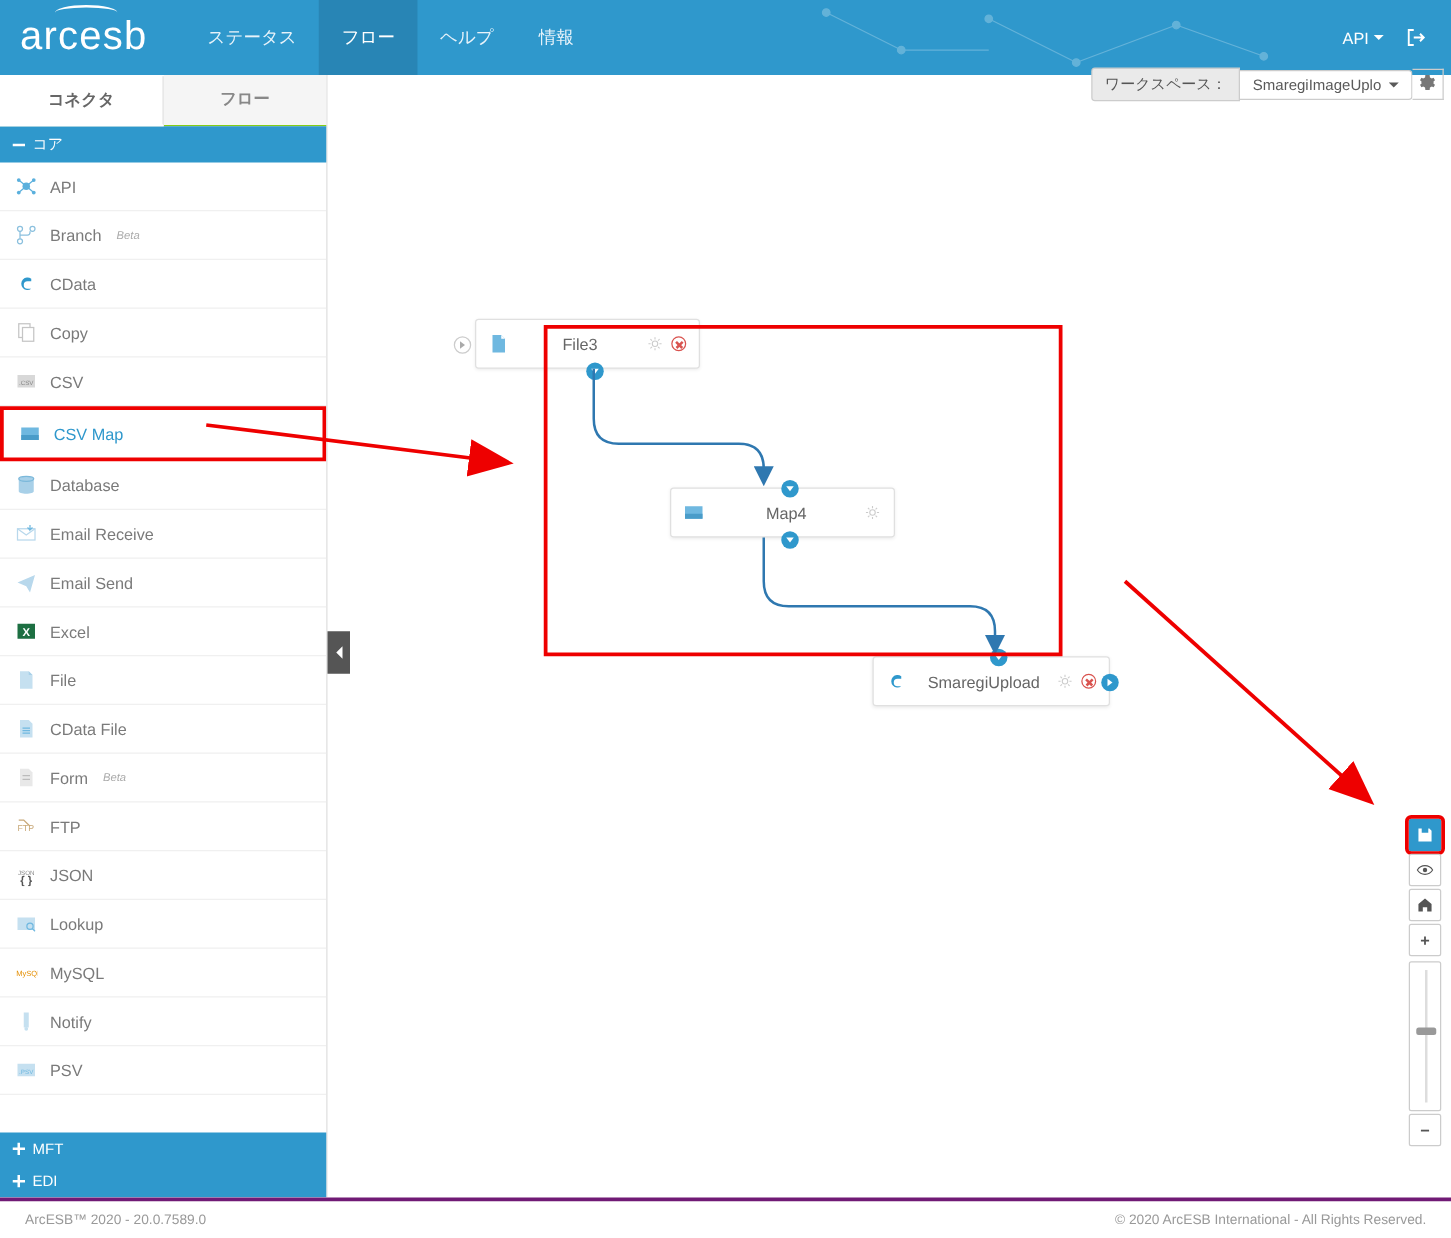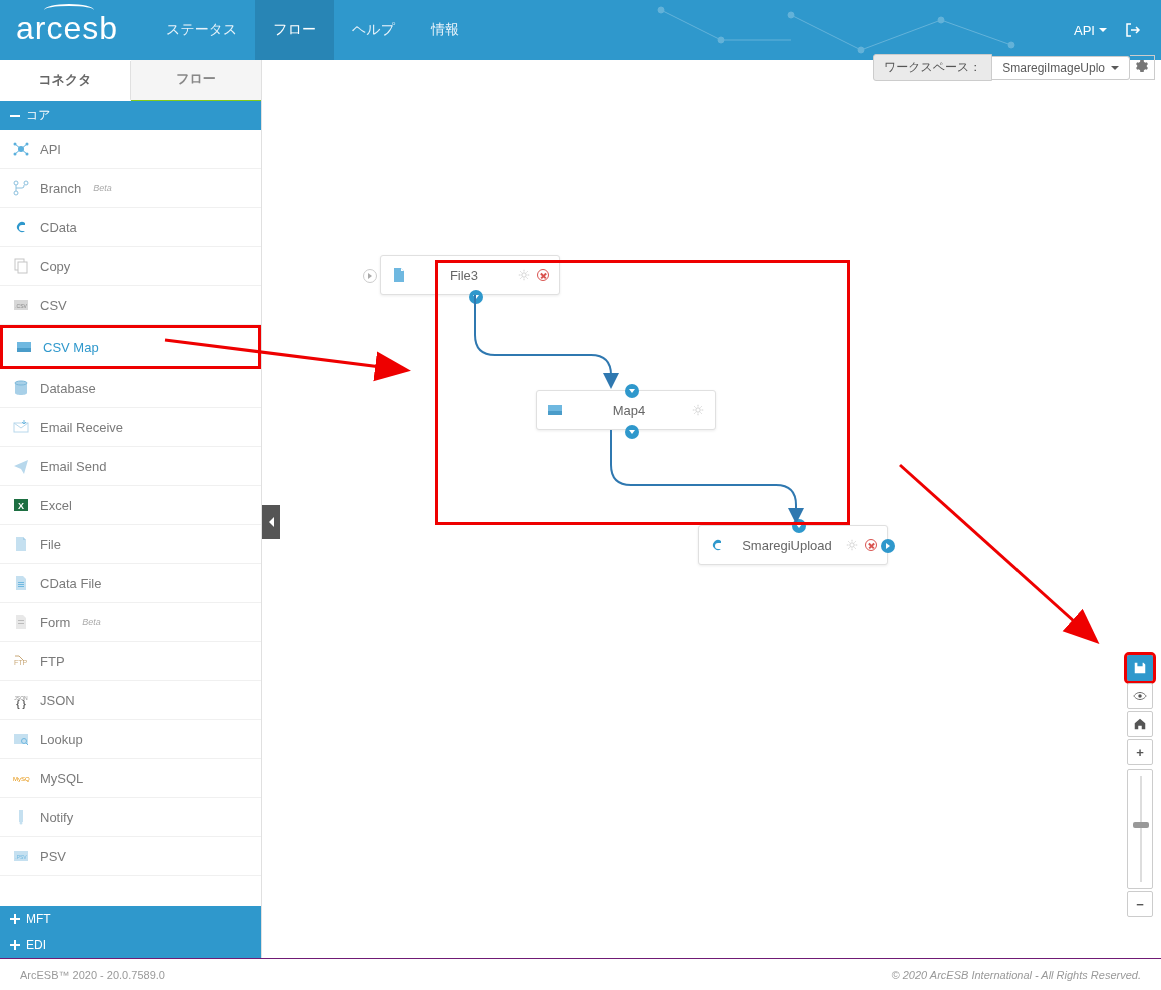--- a/index.html
+++ b/index.html
@@ -70,22 +70,22 @@
 
 .canvas-toolbar { position: absolute; right: 8px; top: 655px; display: flex; flex-direction: column; gap: 2px; z-index: 20; }
 .tb-btn { width: 26px; height: 26px; border: 1px solid #ccc; background: #fff; display: flex; align-items: center; justify-content: center; cursor: pointer; border-radius: 2px; }
 .tb-btn.primary { background: #2f98cc; color: #fff; border-color: #2f98cc; }
 .tb-btn.highlighted-red { outline: 3px solid #e00; }
 .zoom-slider { width: 26px; height: 120px; border: 1px solid #ccc; border-radius: 2px; background: #fff; position: relative; margin-top: 2px; }
 .zoom-track { position: absolute; left: 12px; top: 6px; bottom: 6px; width: 2px; background: #ddd; }
 .zoom-thumb { position: absolute; left: 5px; top: 52px; width: 16px; height: 6px; background: #999; border-radius: 2px; }
 
 
-.footer { position: absolute; bottom: 0; left: 0; right: 0; height: 32px; background: #fff; border-top: 1px solid #701a75; display: flex; align-items: center; padding: 0 20px; font-size: 11px; color: #999; }
-.footer-right { margin-left: auto; font-style: italic; }
+.footer { position: absolute; bottom: 0; left: 0; right: 0; height: 32px; background: #fff; border-top: 3px solid #701a75; display: flex; align-items: center; padding: 0 20px; font-size: 11px; color: #999; }
+.footer-right { margin-left: auto; }
 
 
 .flow-svg { position: absolute; top: 0; left: 0; pointer-events: none; }
 </style>
 </head>
 <body>
 
 <div class="header">
   <svg class="net-bg" viewBox="0 0 400 60">
       <g stroke="#fff" stroke-width="1" fill="#fff">

